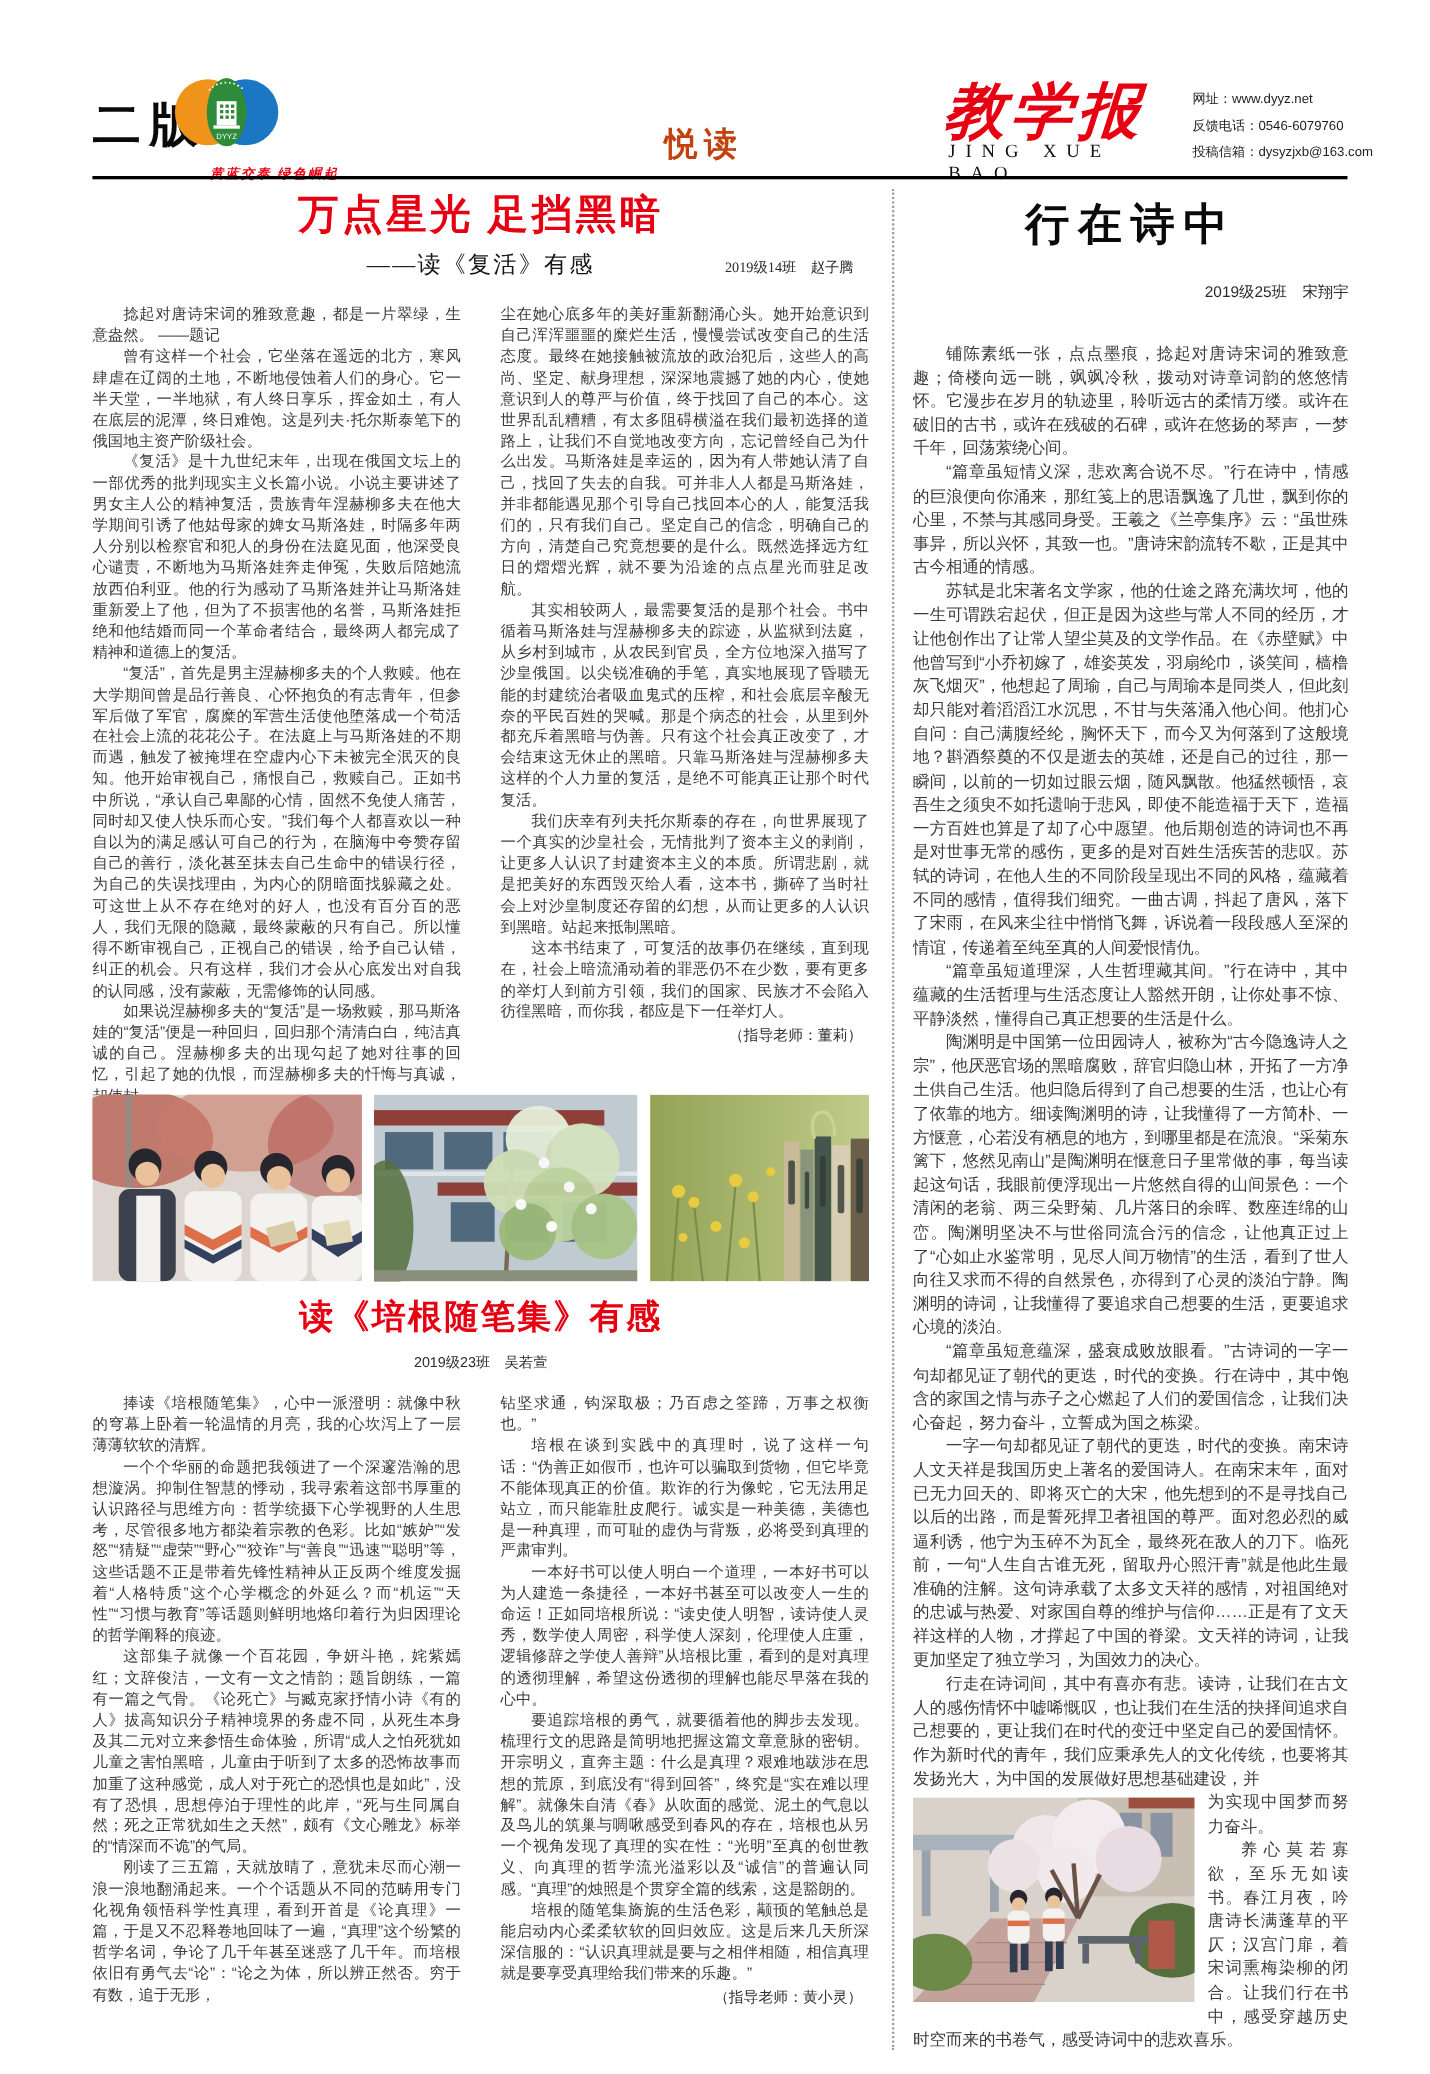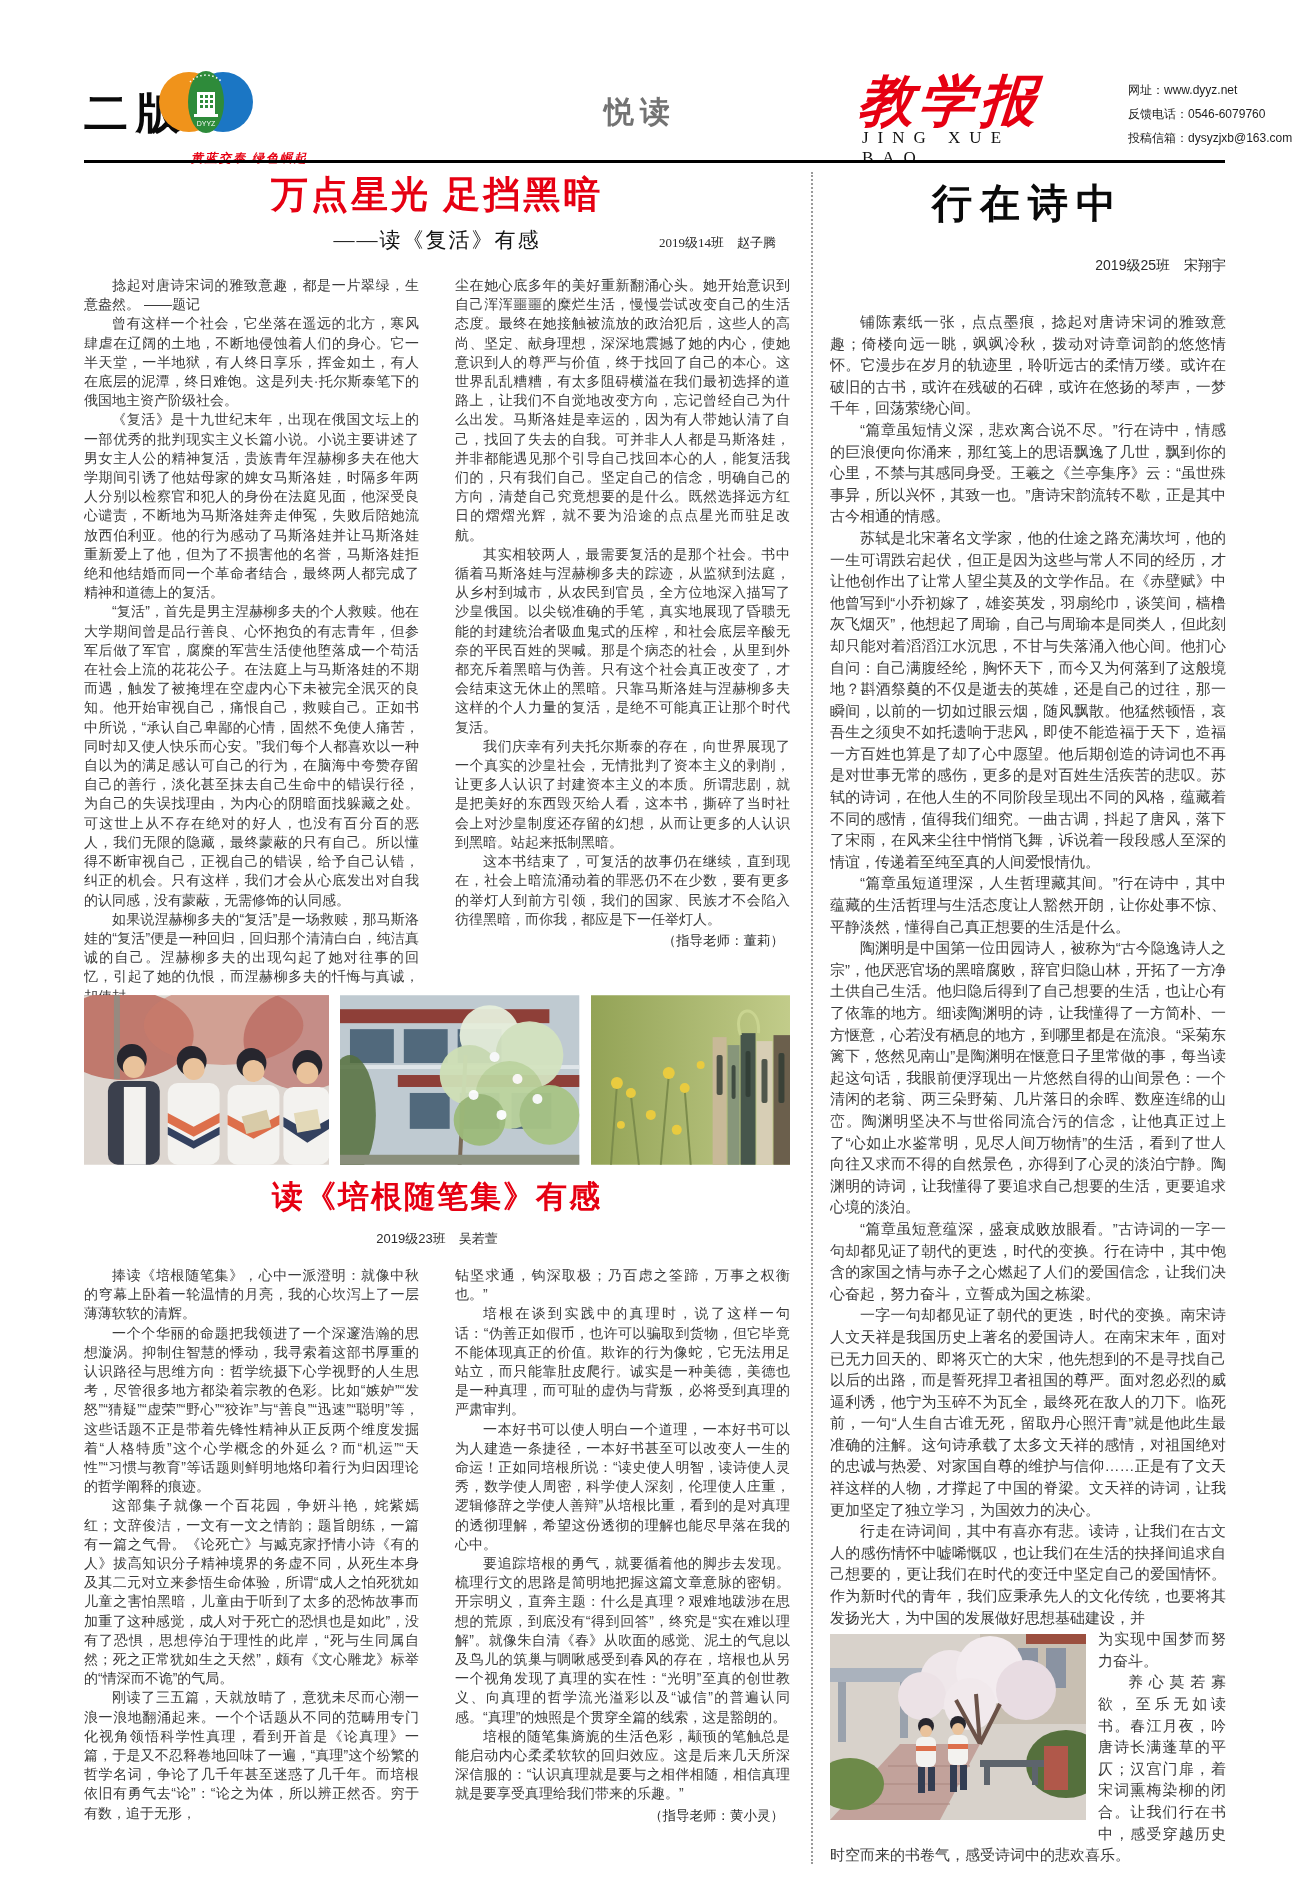--- a/index.html
+++ b/index.html
@@ -6,27 +6,27 @@
   .page{position:relative;width:1300px;height:1885px;margin:0 auto;background:#ffffff;
         font-family:"Liberation Sans","DejaVu Sans",sans-serif;color:#3b3b3b;overflow:hidden;}
   .abs{position:absolute;}
 
   
   .edition{left:84px;top:84px;font-family:"Liberation Serif",serif;font-weight:900;
            font-size:44px;color:#0a0a0a;letter-spacing:8px;}
   .logo-box{left:156px;top:62px;width:100px;height:88px;}
   .motto{left:108px;top:150px;width:200px;text-align:right;color:#e60012;font-size:12px;
          font-weight:700;font-style:italic;letter-spacing:2px;font-family:Liberation Serif, serif;}
-  .section-label{left:592px;top:92px;width:96px;text-align:center;font-size:30px;color:#737373;
+  .section-label{left:592px;top:111px;width:96px;text-align:center;font-size:30px;color:#c2410c;
          font-weight:700;letter-spacing:6px;}
   .masthead-title{left:858px;top:64px;font-family:"Liberation Serif",serif;font-style:italic;
          font-weight:900;font-size:56px;color:#e60012;letter-spacing:5px;transform:skewX(-4deg);}
   .masthead-pinyin{left:862px;top:128px;width:212px;font-family:"Liberation Serif",serif;
          font-size:17px;color:#111;letter-spacing:9px;}
-  .contacts{left:1084px;top:78px;font-size:12px;color:#1c1c1c;margin-left:44px;}
+  .contacts{left:1084px;top:78px;font-size:12px;color:#1c1c1c;}
   .contacts .line{line-height:24px;white-space:nowrap;}
   .toprule{left:84px;top:160px;width:1141px;height:3px;background:#000;}
   .v-divider{left:811px;top:172px;height:1692px;width:0;border-left:2px dotted #9a9a9a;}
 
   
   .a-title{font-family:"Liberation Serif",serif;font-weight:900;text-align:center;margin:0;}
   .red{color:#e60012;}
   .byline{font-size:13px;color:#2a2a2a;}
   .cols{display:flex;gap:36px;}
   .col{width:335px;font-size:14px;line-height:19.2px;}

